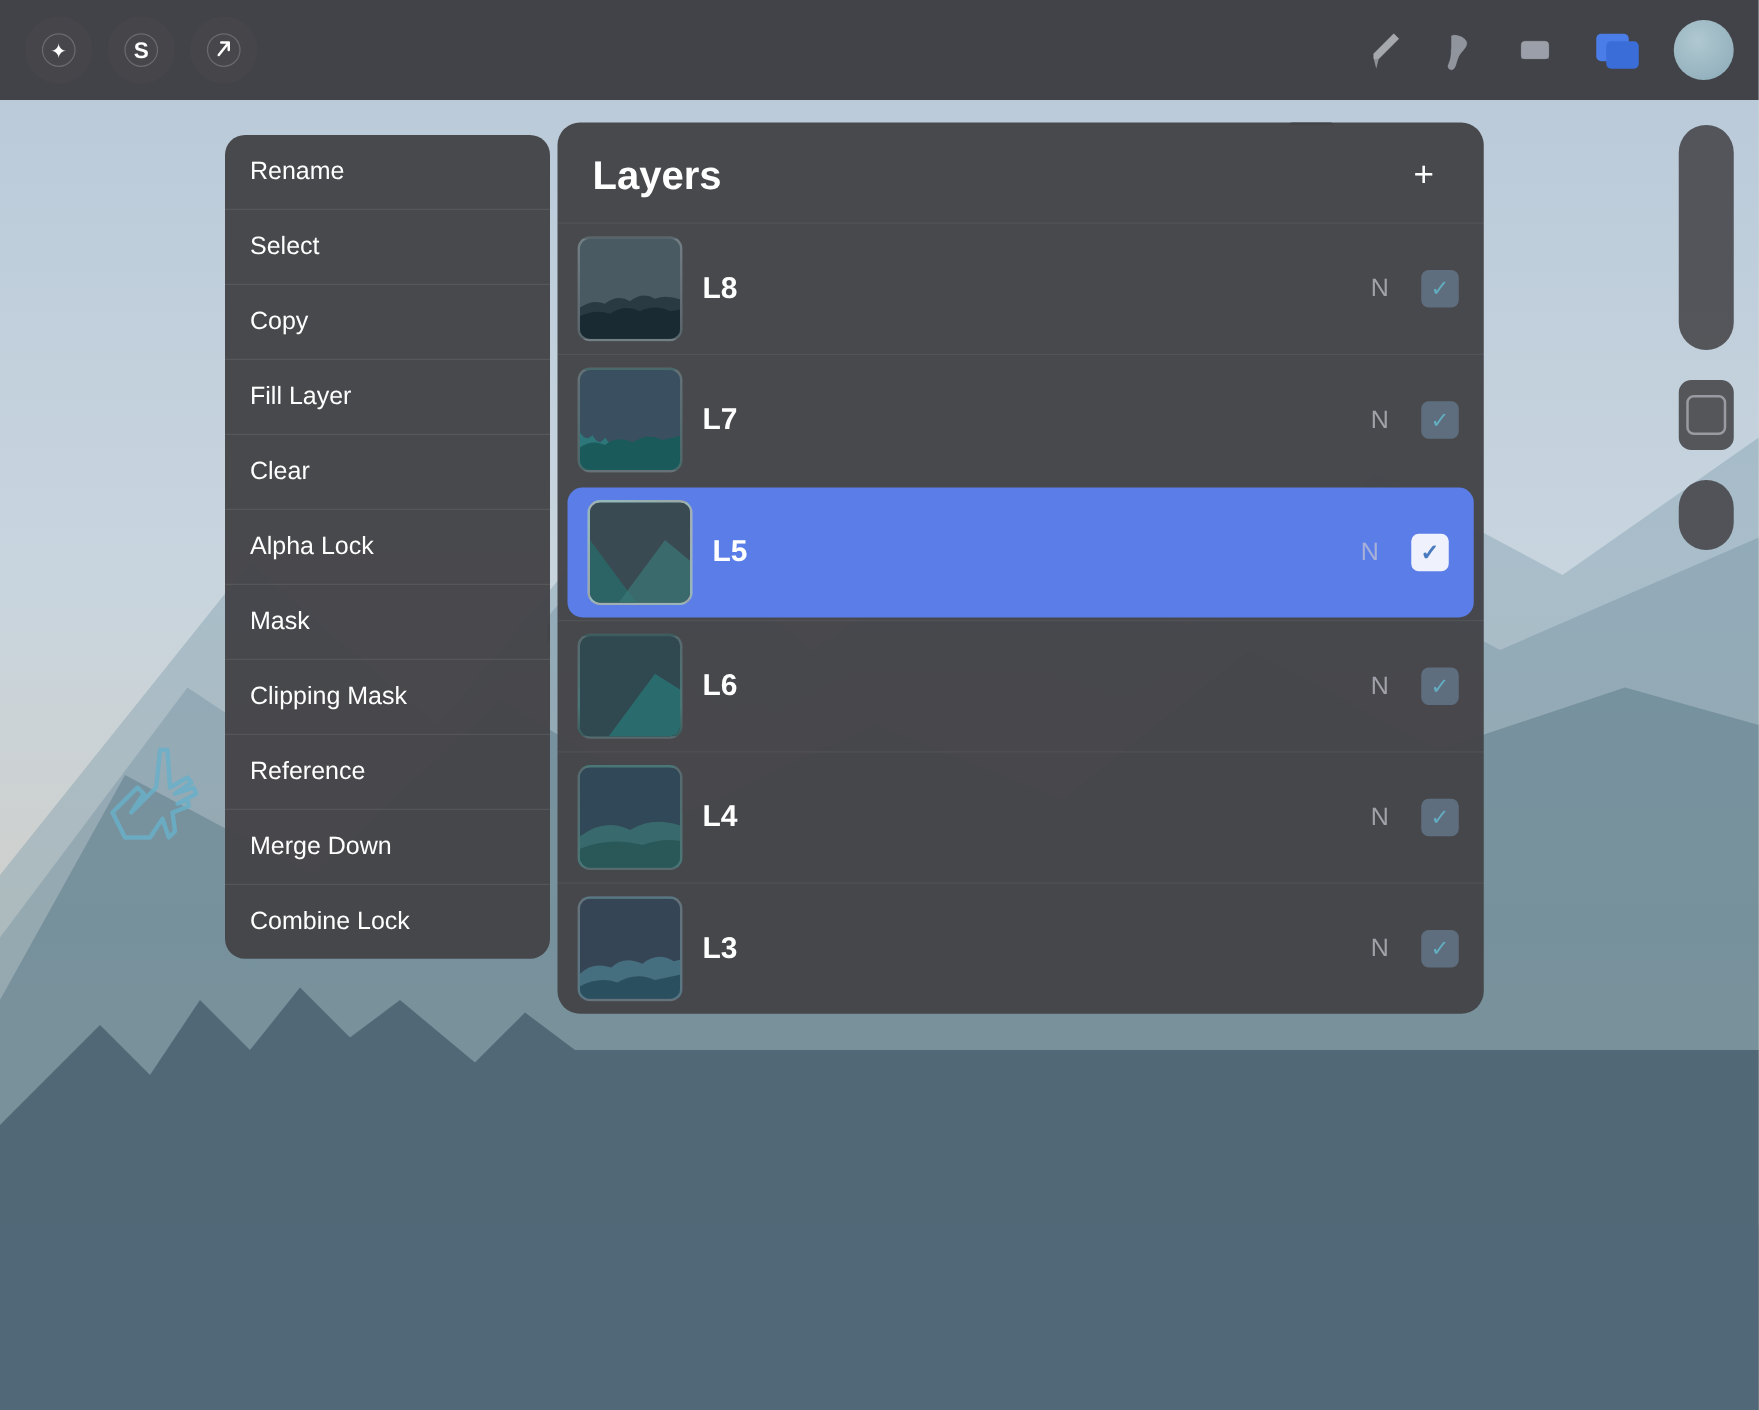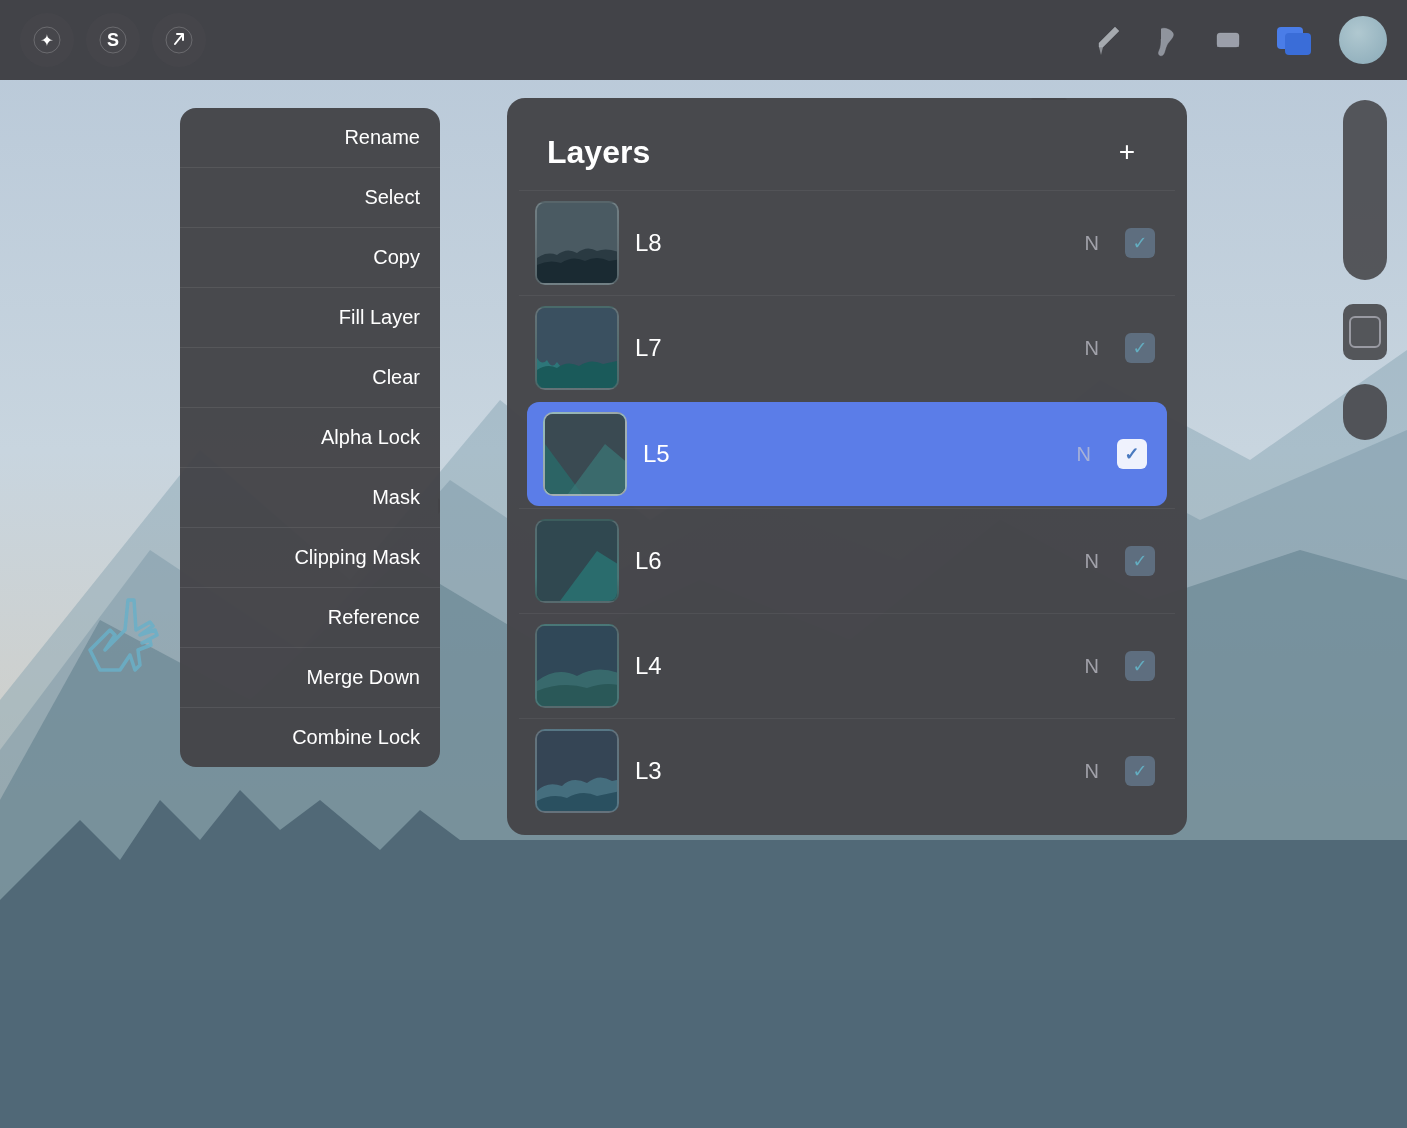--- a/index.html
+++ b/index.html
@@ -96,21 +96,21 @@
       left: 180px;
       width: 260px;
       background: rgba(68, 68, 72, 0.97);
       border-radius: 16px;
       overflow: hidden;
       z-index: 100;
     }
 
     .context-menu-item {
       padding: 18px 20px;
-      text-align: right;
+      text-align: left;
       color: white;
       font-size: 20px;
       font-weight: 400;
       cursor: pointer;
       border-bottom: 1px solid rgba(255,255,255,0.08);
     }
 
     .context-menu-item:last-child {
       border-bottom: none;
     }
@@ -123,24 +123,24 @@
       top: 390px;
       border: 8px solid transparent;
       border-left-color: rgba(68, 68, 72, 0.97);
     }
 
     
     .layers-panel {
       position: absolute;
       top: 98px;
       right: 220px;
-      width: 680px;
+      width: 741px;
       background: rgba(68, 68, 72, 0.97);
       border-radius: 18px;
-      padding: 12px;
+      padding: 0;
       overflow: hidden;
       z-index: 90;
     }
 
     .layers-header {
       display: flex;
       align-items: center;
       justify-content: space-between;
       padding: 22px 28px 18px 28px;
     }
@@ -192,21 +192,21 @@
     }
 
     .layer-item.selected .layer-thumbnail {
       border-color: rgba(255,255,255,0.5);
     }
 
     .layer-name {
       flex: 1;
       color: white;
       font-size: 24px;
-      font-weight: 400;
+      font-weight: 700;
     }
 
     .layer-blend {
       color: rgba(200,200,210,0.7);
       font-size: 20px;
       margin-right: 10px;
     }
 
     .layer-checkbox {
       width: 30px;

